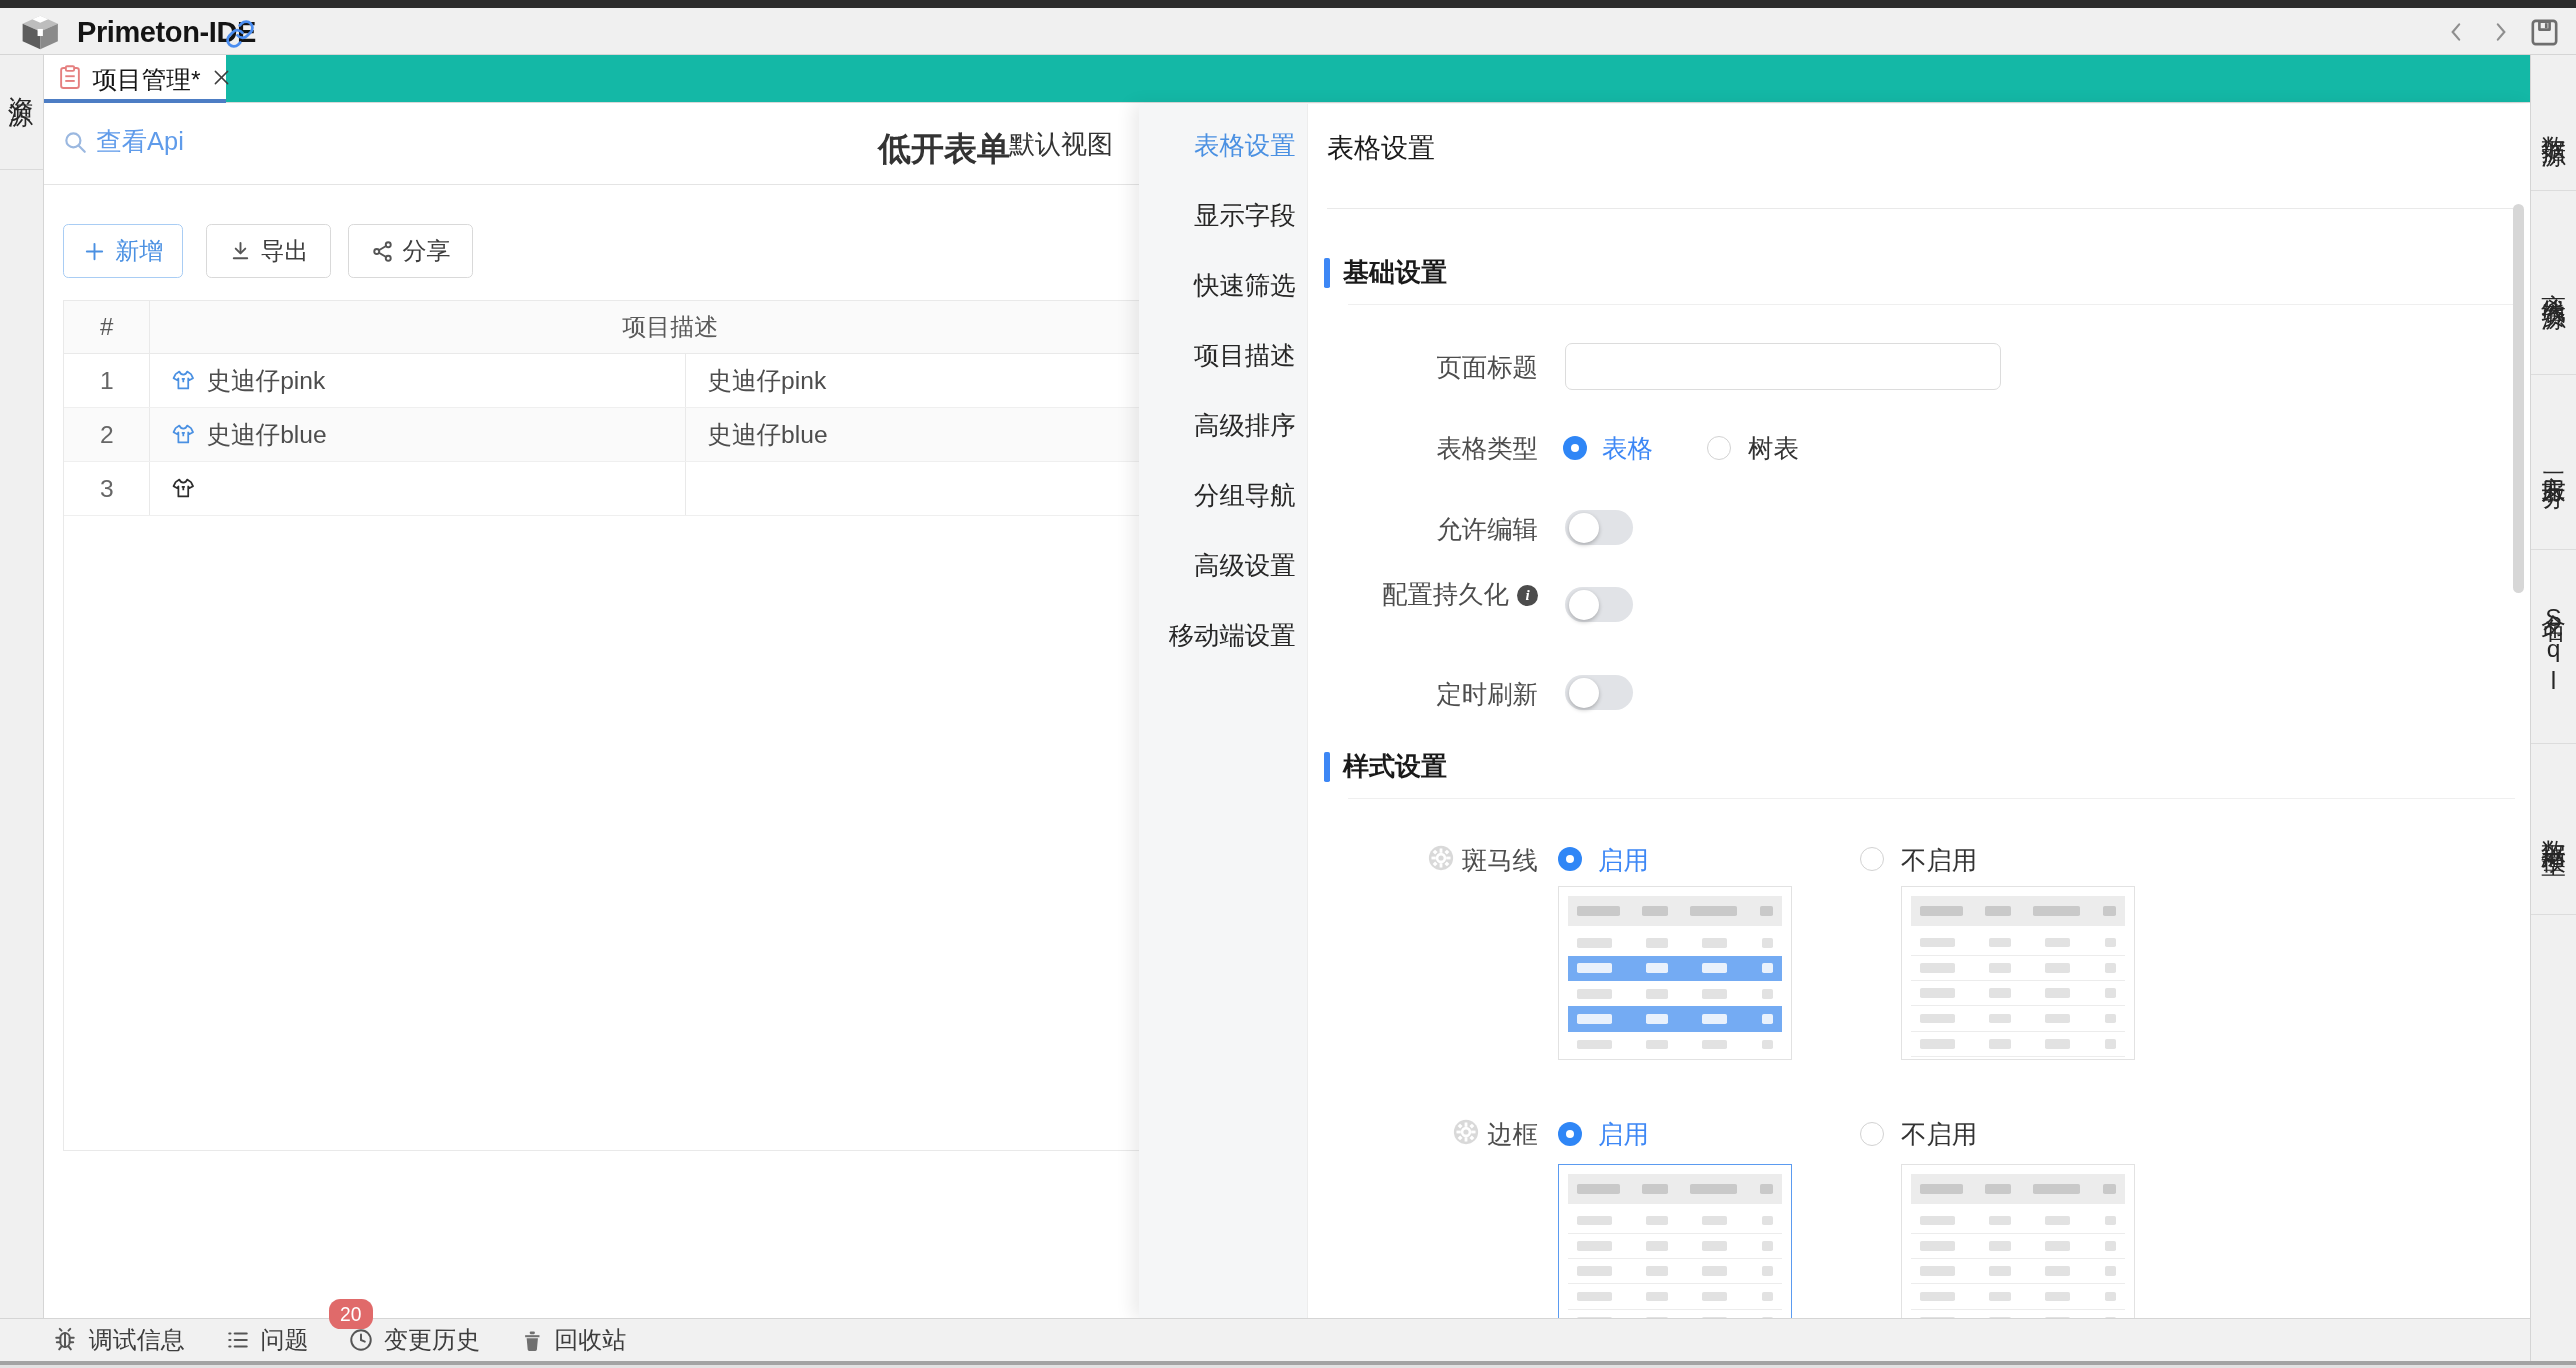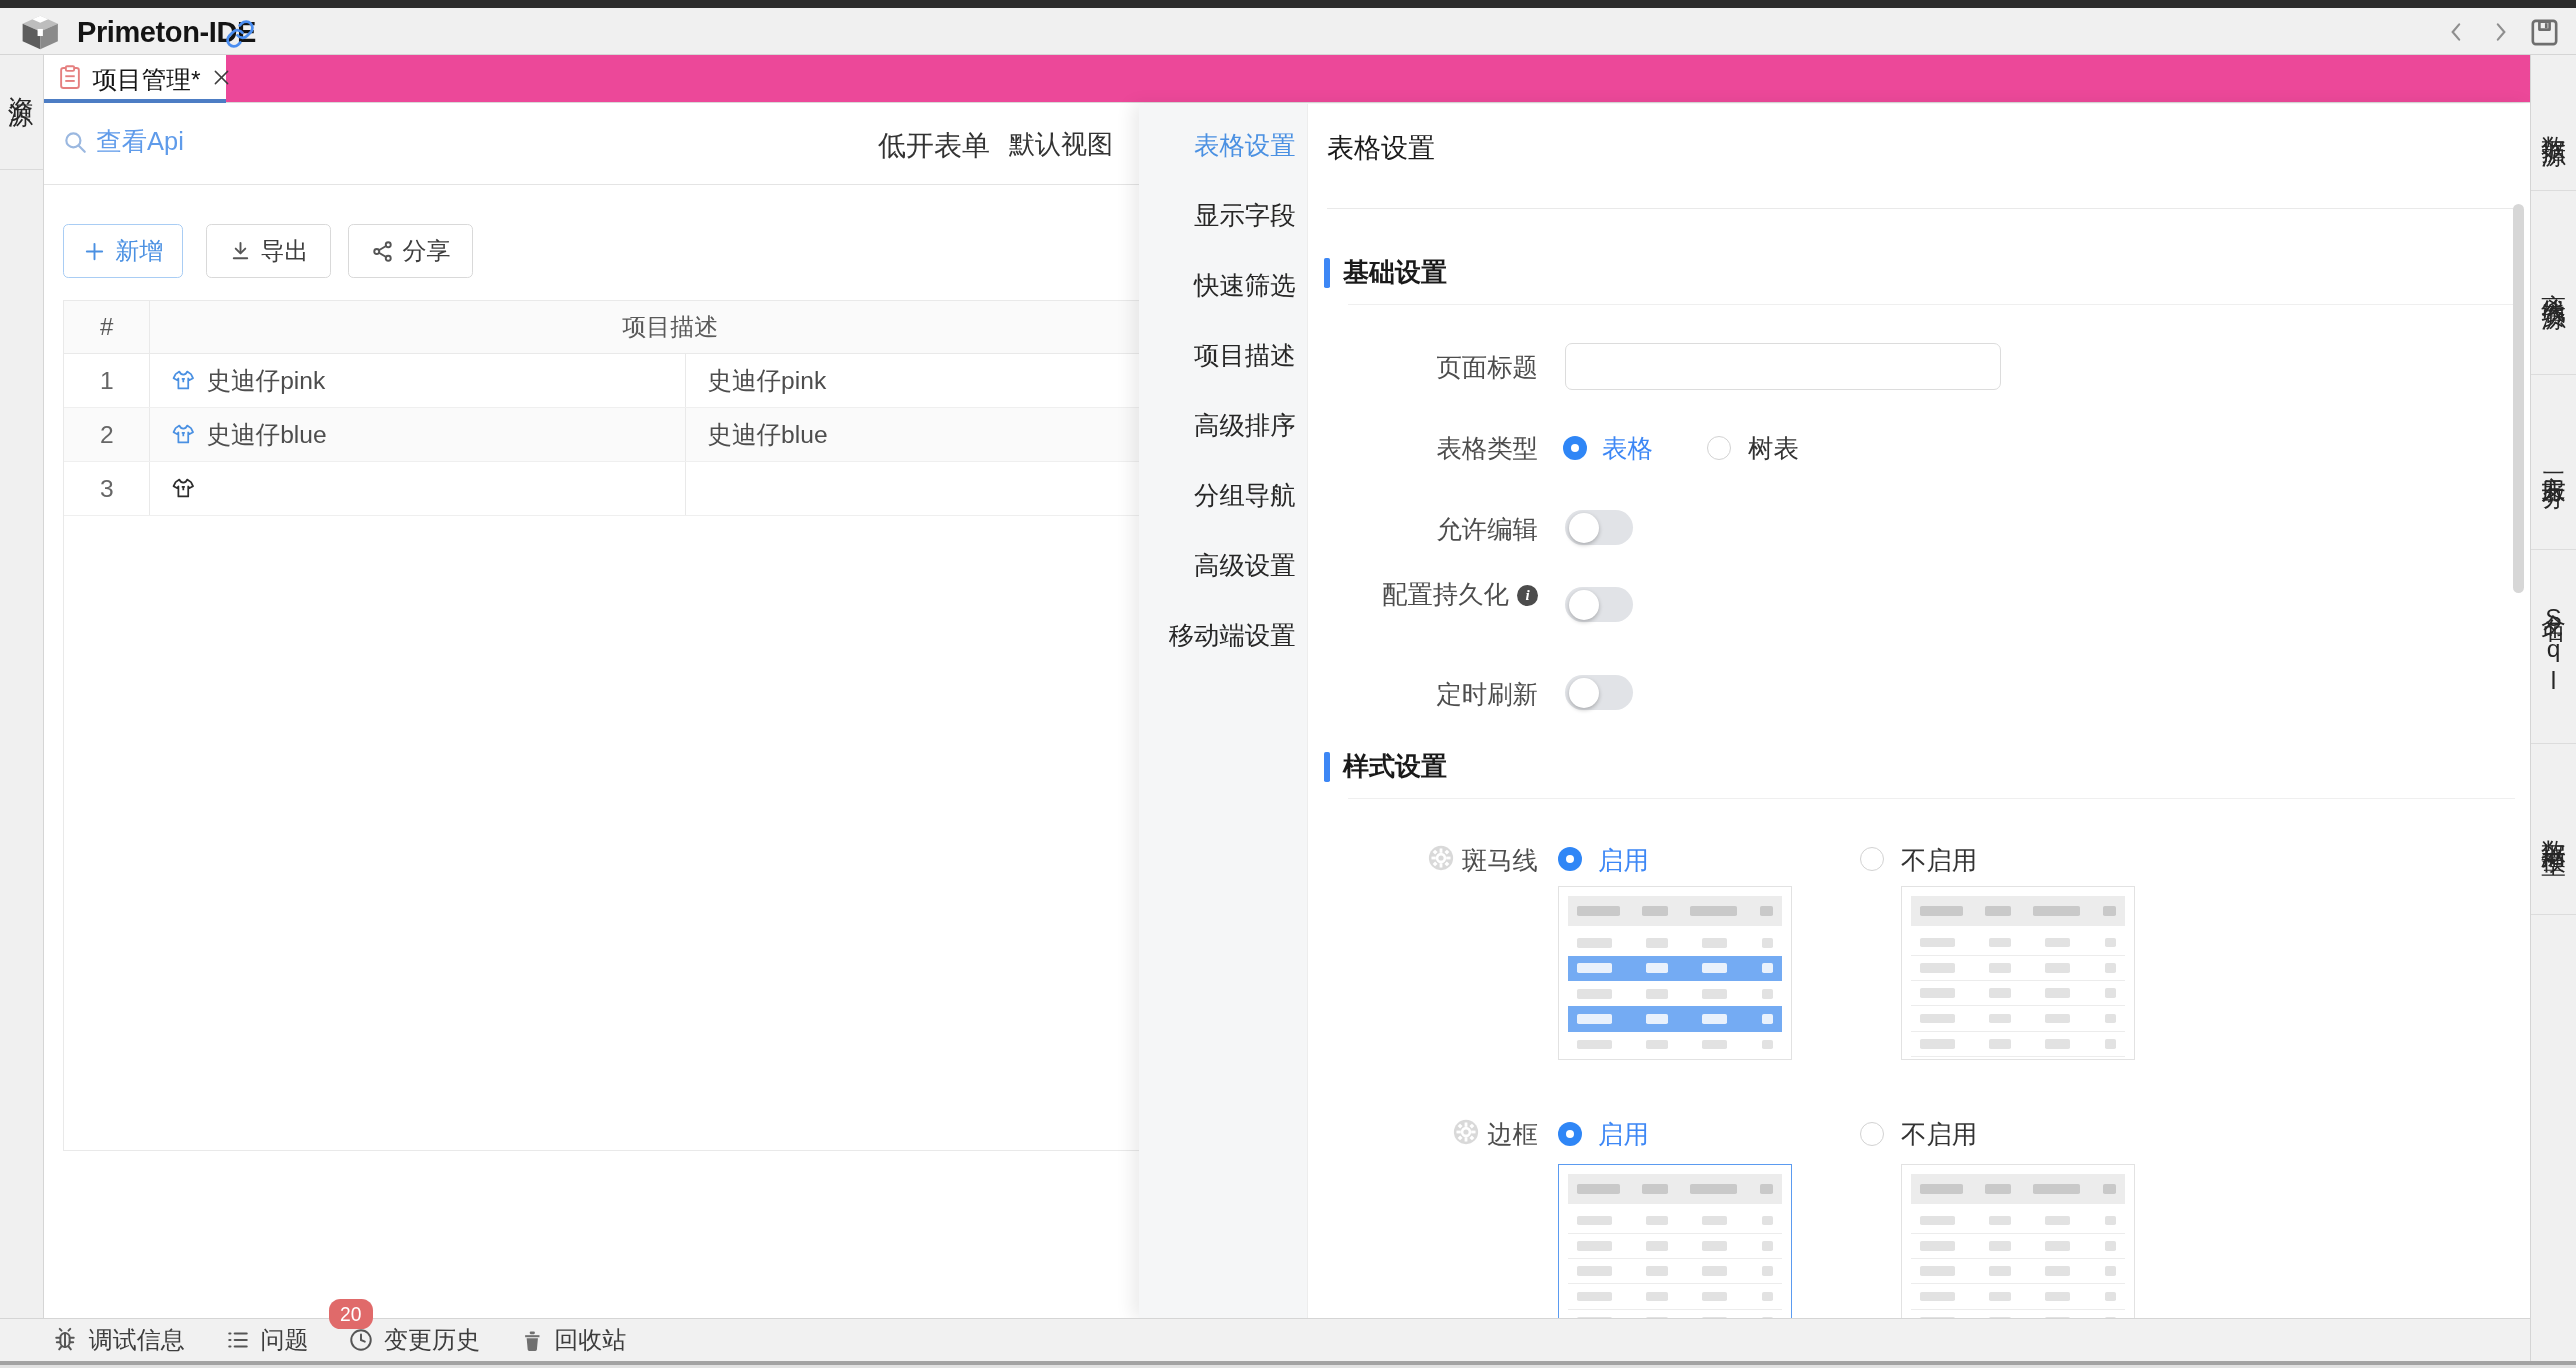--- a/index.html
+++ b/index.html
@@ -25,33 +25,33 @@
              font-size:25.4px;color:#262626;letter-spacing:7px;}
   .left-rail .rail-div{position:absolute;left:0;top:114px;width:100%;border-bottom:0.9px solid #dadada;}
 
   .right-rail{position:absolute;left:2530px;top:55px;width:46px;height:1313px;background:#f0f0f0;
               border-left:0.9px solid #d5d5d5;}
   .rr-group{display:flex;align-items:center;justify-content:center;border-bottom:0.9px solid #dcdcdc;}
   .rr-g1{height:136px;} .rr-g2{height:184px;} .rr-g3{height:175px;} .rr-g4{height:194px;} .rr-g5{height:171px;}
   .rr-group span{writing-mode:vertical-rl;text-orientation:upright;font-size:24.6px;color:#262626;letter-spacing:4.4px;}
 
   
-  .tabbar{position:absolute;left:44px;top:55px;width:2487px;height:48px;background:#ec4899;
+  .tabbar{position:absolute;left:44px;top:55px;width:2487px;height:48px;background:#14b8a6;
           border-bottom:0.9px solid #d9d9d9;}
   .tab{position:absolute;left:0;top:0;width:182px;height:48px;background:#ffffff;display:flex;
        align-items:center;padding:0 10.5px 0 14px;}
   .tab::after{content:"";position:absolute;left:0;bottom:0;width:100%;height:4.4px;background:#4d7dc4;}
   .tab-label{font-size:24.6px;color:#141414;margin:0 10.5px 0 10.5px;white-space:nowrap;}
 
   
   .main{position:absolute;left:44px;top:104px;width:2487px;height:1214px;background:#ffffff;}
   .searchrow{position:absolute;left:0;top:0;width:2487px;height:81px;border-bottom:0.9px solid #e4e4e4;}
   .search-link{position:absolute;left:17.5px;top:21px;display:flex;align-items:center;gap:8.8px;
                font-size:25.4px;color:#5f9bea;cursor:pointer;}
-  .form-link{position:absolute;left:834px;top:23px;font-size:28px;font-weight:400;color:#333;text-align:right;}
+  .form-link{position:absolute;left:834px;top:23px;font-size:33px;font-weight:700;color:#333;text-align:right;}
   .view-link{position:absolute;left:965px;top:23px;font-size:26px;font-weight:500;color:#333;}
 
   .btn{position:absolute;top:120px;height:54px;background:#fff;border:0.9px solid #d9d9d9;border-radius:5.3px;
        display:flex;align-items:center;justify-content:center;gap:8.8px;font-size:24px;color:#3d3d3d;}
   .btn-add{left:19.3px;width:120px;border-color:#a9cdf4;color:#4a90e2;}
   .btn-export{left:162px;width:125px;}
   .btn-share{left:304px;width:125px;}
 
   .grid-table{position:absolute;left:19.3px;top:196px;width:1128px;height:851px;border:0.9px solid #e9e9e9;}
   .t-head{display:flex;height:53px;background:#fafafa;border-bottom:0.9px solid #e9e9e9;}

